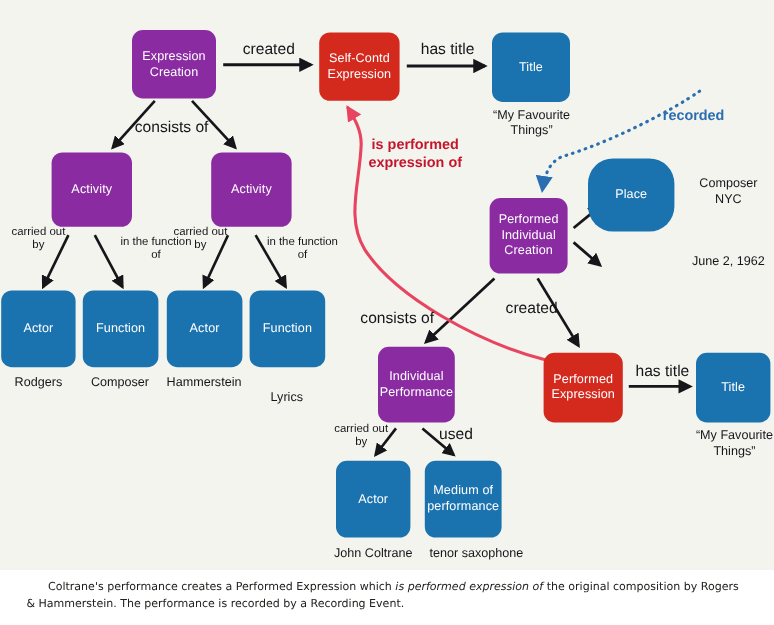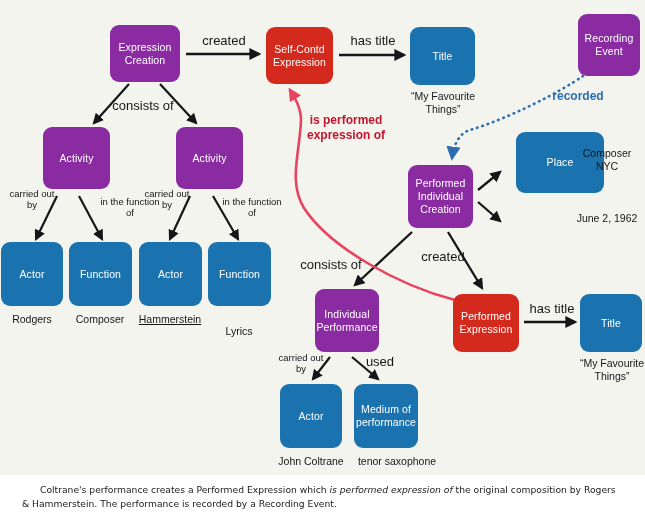--- a/index.html
+++ b/index.html
@@ -163,23 +163,20 @@
     </div>
 
     <div class="node red" style="left:266px; top:27px; width:67px; height:57px;">
       <span>Self-Contd Expression</span>
     </div>
 
     <div class="node blue" style="left:410px; top:27px; width:65px; height:58px;">
       <span>Title</span>
     </div>
 
-    <div class="node purple" style="left:578px; top:14px; width:62px; height:62px;">
-      <span>Recording Event</span>
-    </div>
 
     <div class="node purple" style="left:43px; top:127px; width:67px; height:62px;">
       <span>Activity</span>
     </div>
 
     <div class="node purple" style="left:176px; top:127px; width:67px; height:62px;">
       <span>Activity</span>
     </div>
 
     <div class="node blue" style="left:1px; top:242px; width:62px; height:64px;">
@@ -195,21 +192,21 @@
     </div>
 
     <div class="node blue" style="left:208px; top:242px; width:63px; height:64px;">
       <span>Function</span>
     </div>
 
     <div class="node purple" style="left:408px; top:165px; width:65px; height:63px;">
       <span>Performed Individual Creation</span>
     </div>
 
-    <div class="node blue" style="left:516px; top:132px; width:88px; height:61px;">
+    <div class="node blue" style="left:490px; top:132px; width:72px; height:61px;border-radius:21px;">
       <span>Place</span>
     </div>
 
 
     <div class="node purple" style="left:315px; top:289px; width:64px; height:63px;">
       <span>Individual Performance</span>
     </div>
 
     <div class="node red" style="left:453px; top:294px; width:66px; height:58px;">
       <span>Performed Expression</span>
@@ -254,21 +251,21 @@
     <div class="edge-label small" style="left:277px; top:352px; width:48px;">carried out by</div>
 
     <div class="edge-label" style="left:360px; top:355px; width:40px;">used</div>
 
     <div class="value-label" style="left:397px; top:90px; width:92px;">“My Favourite Things”</div>
 
     <div class="value-label" style="left:2px; top:313px; width:60px;">Rodgers</div>
 
     <div class="value-label" style="left:67px; top:313px; width:66px;">Composer</div>
 
-    <div class="value-label" style="left:134px; top:313px; width:72px;text-decoration:underline;">Hammerstein</div>
+    <div class="value-label" style="left:134px; top:313px; width:72px;">Hammerstein</div>
 
     <div class="value-label" style="left:208px; top:325px; width:62px;">Lyrics</div>
 
     <div class="value-label" style="left:576px; top:147px; width:62px;">Composer NYC</div>
 
     <div class="value-label" style="left:576px; top:212px; width:62px;">June 2, 1962</div>
 
     <div class="value-label" style="left:272px; top:455px; width:78px;">John Coltrane</div>
 
     <div class="value-label" style="left:349px; top:455px; width:96px;">tenor saxophone</div>

